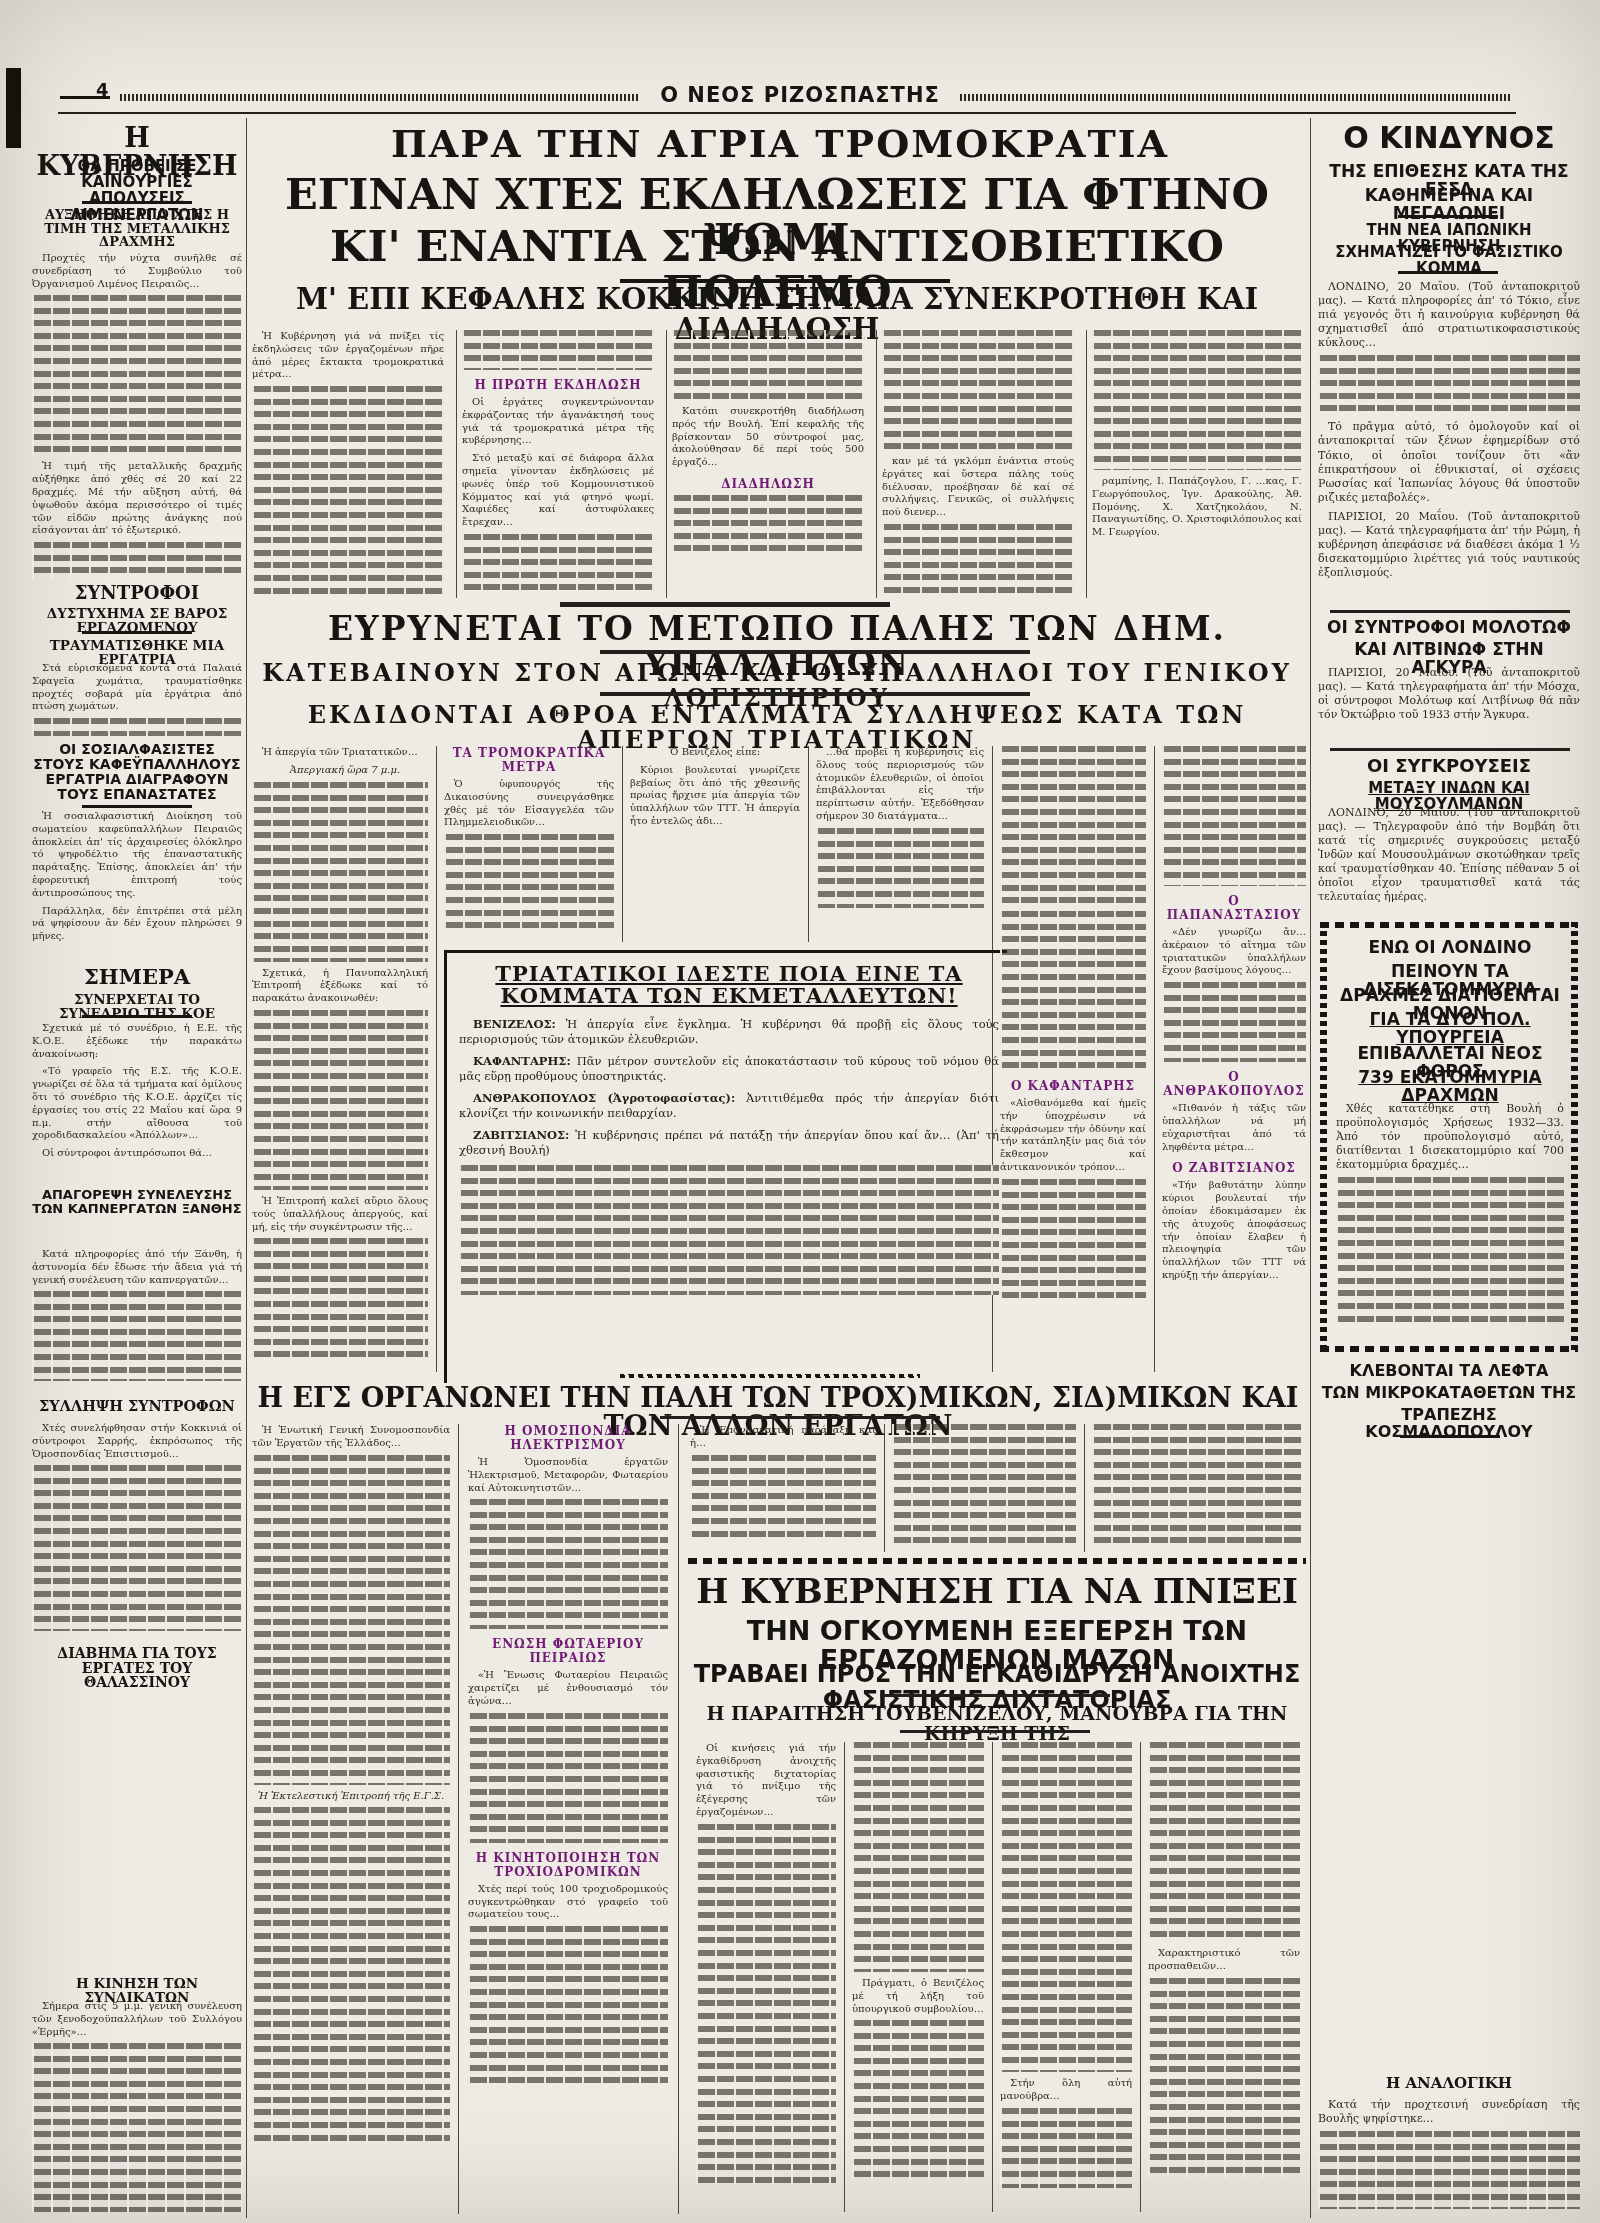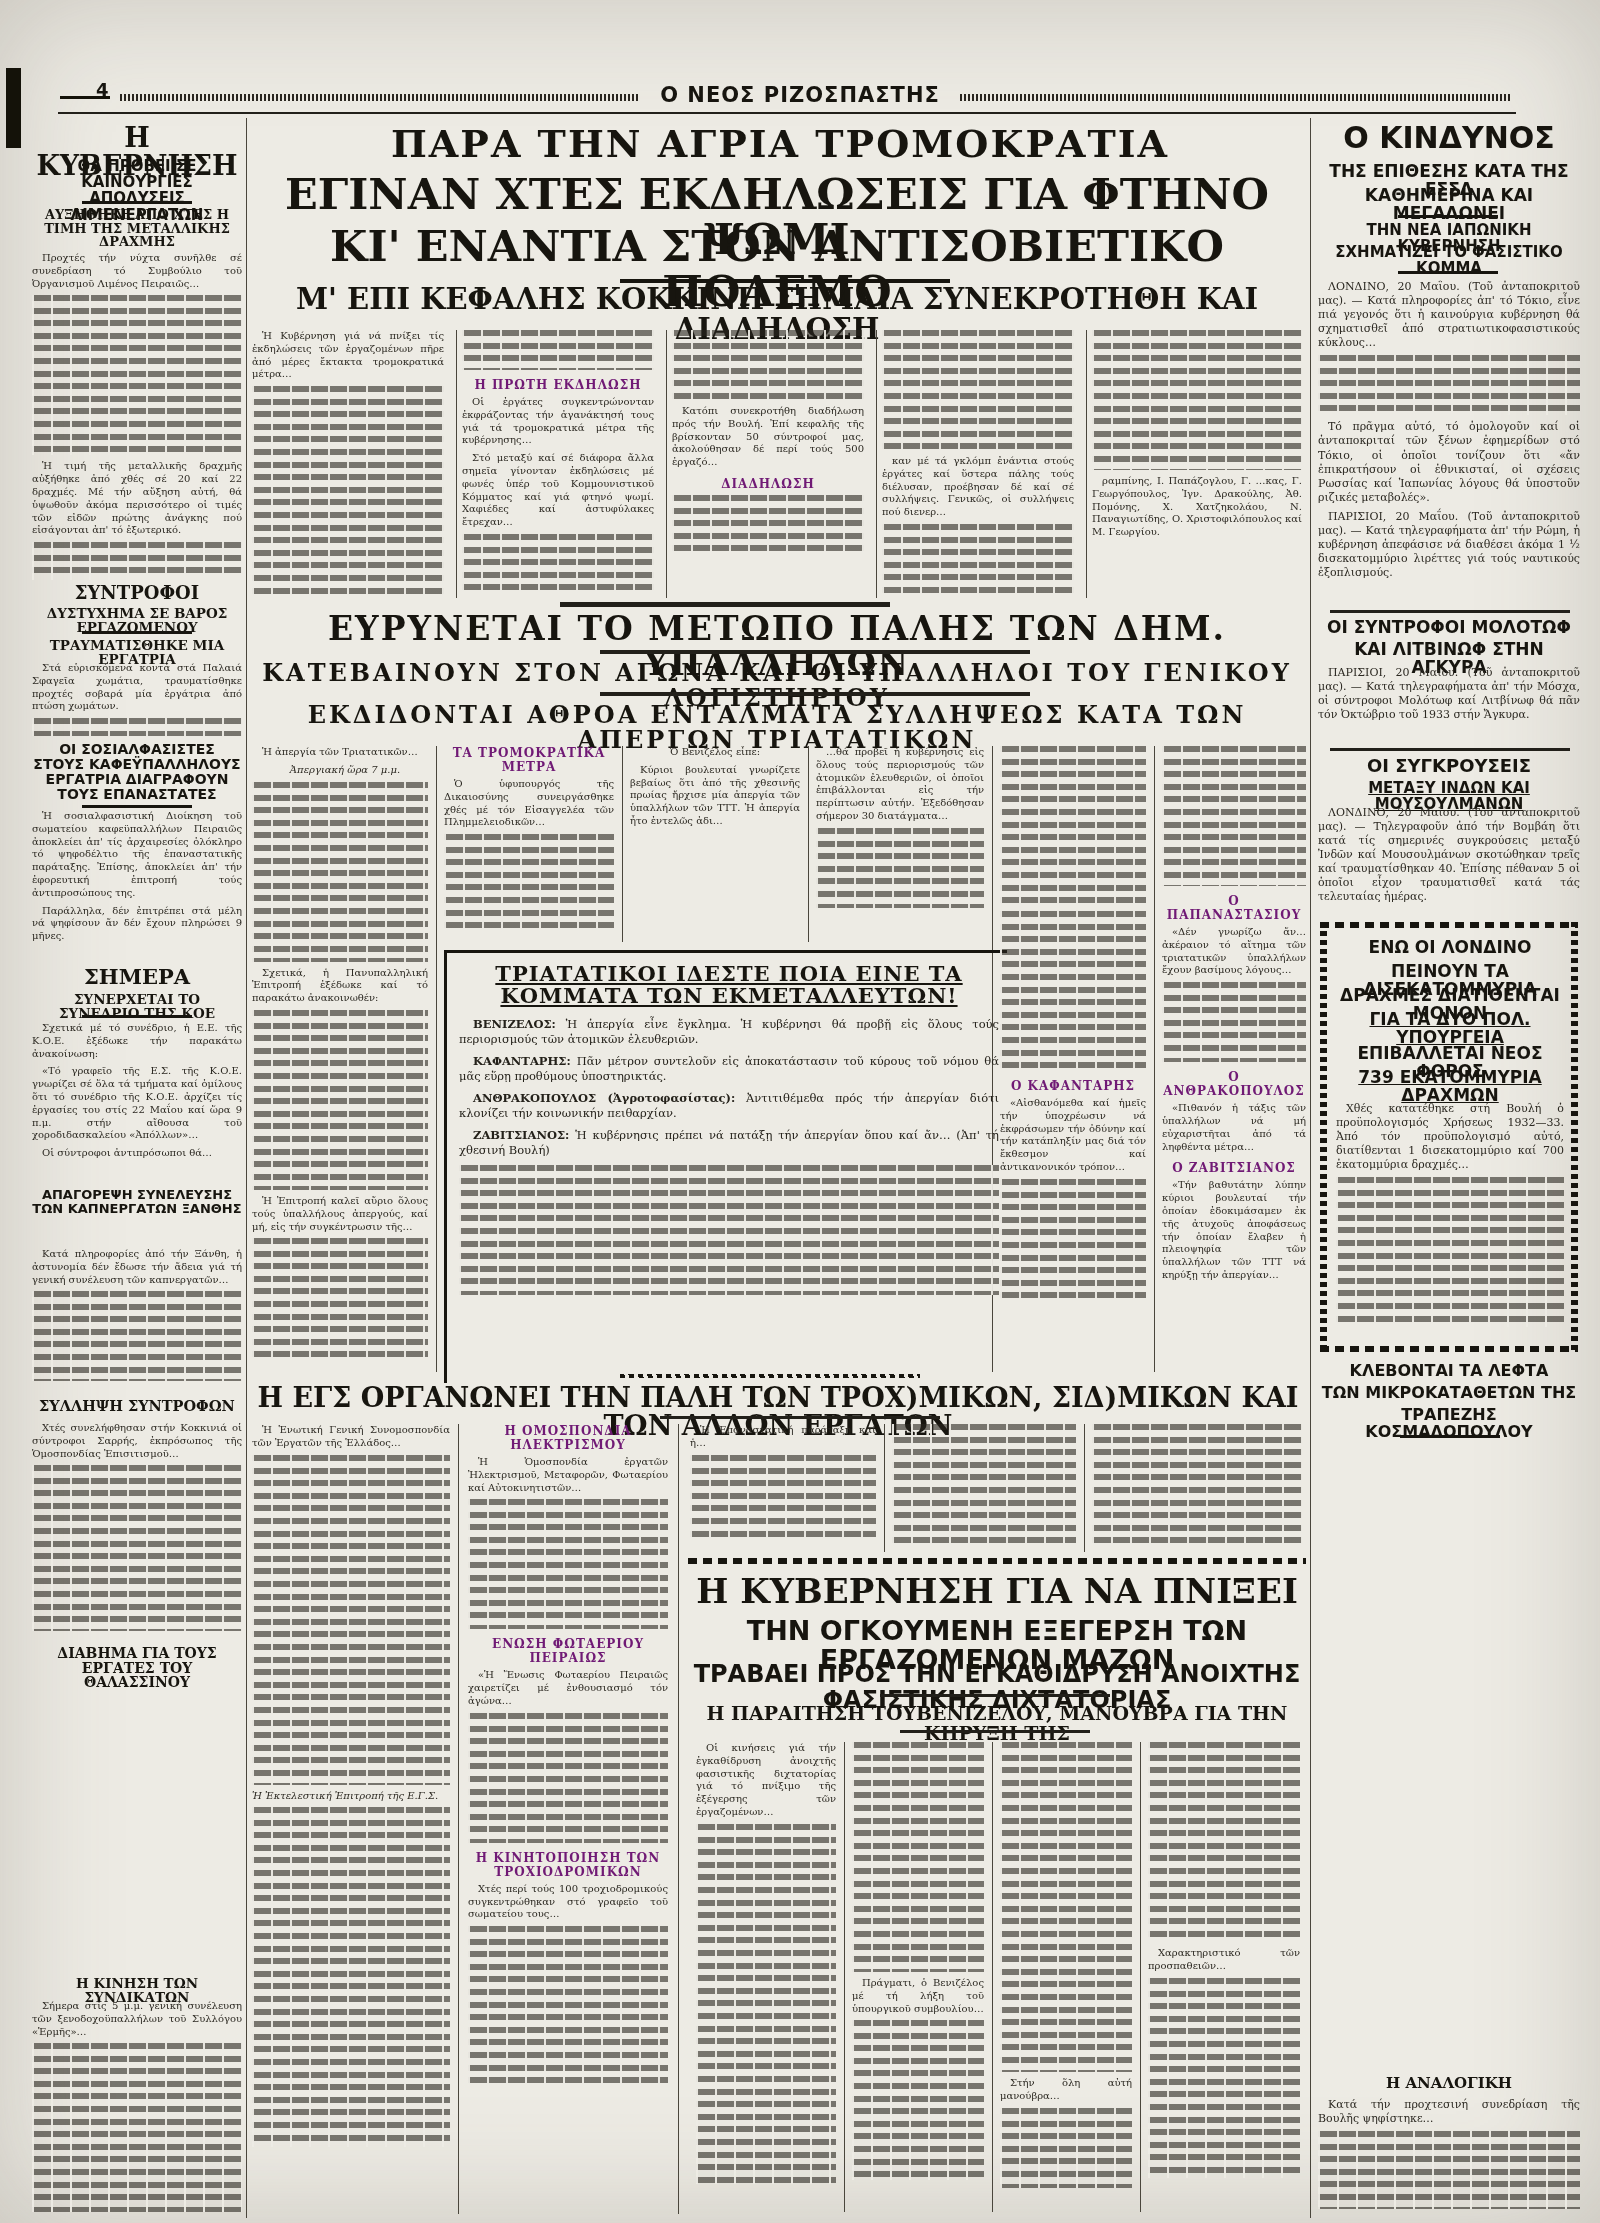--- a/index.html
+++ b/index.html
@@ -225,21 +225,21 @@
   <div class="hr" style="left:660px;top:1416px;width:280px;height:3px"></div>
 
   <div class="vr" style="left:458px;top:1424px;height:790px"></div>
   <div class="vr" style="left:678px;top:1424px;height:790px"></div>
   <div class="vr" style="left:884px;top:1424px;height:128px"></div>
   <div class="vr" style="left:1084px;top:1424px;height:128px"></div>
 
   <div class="sec" style="left:252px;top:1424px;width:198px;height:788px;overflow:hidden">
     <p class="bt">Ἡ Ἑνωτική Γενική Συνομοσπονδία τῶν Ἐργατῶν τῆς Ἑλλάδος…</p>
     <div class="gh" style="height:330px"></div>
-    <p class="bt" style="font-style:italic;text-indent:0">Ἡ Ἐκτελεστική Ἐπιτροπή τῆς Ε.Γ.Σ.</p>
+    <p class="bt" style="text-align:center;font-style:italic;text-indent:0">Ἡ Ἐκτελεστική Ἐπιτροπή τῆς Ε.Γ.Σ.</p>
     <div class="gh" style="height:340px"></div>
   </div>
   <div class="sec" style="left:468px;top:1424px;width:200px;height:788px;overflow:hidden">
     <div class="mini-h" style="margin-top:0">Η ΟΜΟΣΠΟΝΔΙΑ ΗΛΕΚΤΡΙΣΜΟΥ</div>
     <p class="bt">Ἡ Ὁμοσπονδία ἐργατῶν Ἠλεκτρισμοῦ, Μεταφορῶν, Φωταερίου καί Αὐτοκινητιστῶν…</p>
     <div class="gh" style="height:130px"></div>
     <div class="mini-h">ΕΝΩΣΗ ΦΩΤΑΕΡΙΟΥ ΠΕΙΡΑΙΩΣ</div>
     <p class="bt">«Ἡ Ἕνωσις Φωταερίου Πειραιῶς χαιρετίζει μέ ἐνθουσιασμό τόν ἀγώνα…</p>
     <div class="gh" style="height:130px"></div>
     <div class="mini-h">Η ΚΙΝΗΤΟΠΟΙΗΣΗ ΤΩΝ ΤΡΟΧΙΟΔΡΟΜΙΚΩΝ</div>

